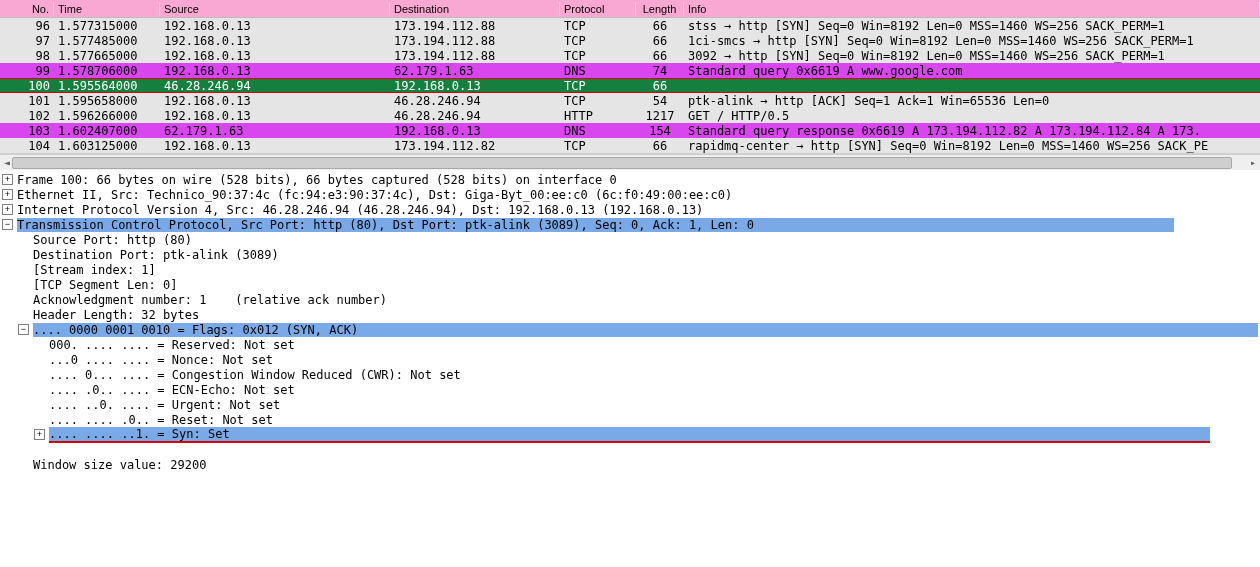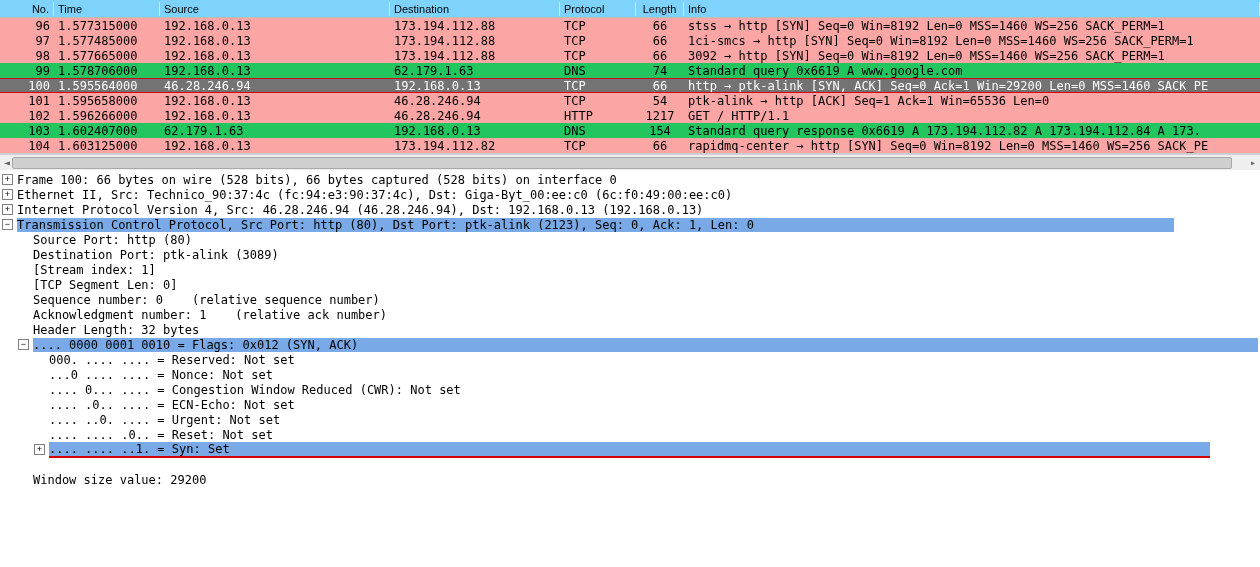--- a/index.html
+++ b/index.html
@@ -1,33 +1,33 @@
 <!DOCTYPE html>
 <html><head>
 <meta charset="utf-8">
 <style>
   html,body{margin:0;padding:0;font-family:"DejaVu Sans Mono","Lucida Console",Menlo,Consolas,monospace;font-size:12px;color:#000;background:#fff}
   *{box-sizing:border-box}
   .app{width:1260px;height:567px;overflow:hidden;position:relative}
   
   .packet-list{width:100%;border-bottom:1px solid #cfcfcf}
   .hdr-row,.pkt-row{display:flex;align-items:center;height:15px;white-space:nowrap;overflow:hidden}
-  .hdr-row{background:#7dd3fc;border-bottom:1px solid #bdbdbd;height:18px;font-family:Tahoma,Arial,sans-serif;color:#000}
+  .hdr-row{background:#f9a8d4;border-bottom:1px solid #bdbdbd;height:18px;font-family:Tahoma,Arial,sans-serif;color:#000}
   .hdr-cell{padding:1px 4px;border-right:1px solid #e0e0e0;font-size:11px}
   .pkt-cell{padding:0 4px}
   .col-no   {width:54px;text-align:right}
   .col-time {width:106px}
   .col-src  {width:230px}
   .col-dst  {width:170px}
   .col-proto{width:76px}
   .col-len  {width:48px;text-align:center}
   .col-info {flex:1}
-  .row-green {background:#fca5a5}
-  .row-blue  {background:#22c55e}
-  .row-selected{background:#737373;color:#fff}
+  .row-green {background:#e5e5e5}
+  .row-blue  {background:#d946ef}
+  .row-selected{background:#15803d;color:#fff}
   .row-marked{border-top:1px solid #d40000;border-bottom:1px solid #d40000}
   
   .hscroll{height:16px;background:#efefef;border-top:1px solid #cfcfcf;position:relative}
   .hscroll .thumb{position:absolute;left:12px;top:2px;width:1220px;height:12px;background:#cfcfcf;border:1px solid #a9a9a9;border-radius:2px}
   .hscroll .larrow,.hscroll .rarrow{position:absolute;top:0;width:14px;height:16px;text-align:center;line-height:16px;color:#666;font-size:10px}
   .hscroll .larrow{left:0}
   .hscroll .rarrow{right:0}
   
   .details{padding:2px 0 0 2px}
   .line{display:flex;align-items:center;height:15px;white-space:pre}
@@ -88,39 +88,38 @@
           <div class="pkt-cell col-len">74</div>
           <div class="pkt-cell col-info">Standard query 0x6619  A www.google.com</div>
         </div>
         <div class="pkt-row row-selected row-marked">
           <div class="pkt-cell col-no">100</div>
           <div class="pkt-cell col-time">1.595564000</div>
           <div class="pkt-cell col-src">46.28.246.94</div>
           <div class="pkt-cell col-dst">192.168.0.13</div>
           <div class="pkt-cell col-proto">TCP</div>
           <div class="pkt-cell col-len">66</div>
-          <div class="pkt-cell col-info">http → ptk-alink [SYN, ACK] Seq=0 Ack=1 Win=29200 Len=0 MSS=1460 SACK_PE</div>
         </div>
         <div class="pkt-row row-green">
           <div class="pkt-cell col-no">101</div>
           <div class="pkt-cell col-time">1.595658000</div>
           <div class="pkt-cell col-src">192.168.0.13</div>
           <div class="pkt-cell col-dst">46.28.246.94</div>
           <div class="pkt-cell col-proto">TCP</div>
           <div class="pkt-cell col-len">54</div>
           <div class="pkt-cell col-info">ptk-alink → http [ACK] Seq=1 Ack=1 Win=65536 Len=0</div>
         </div>
         <div class="pkt-row row-green">
           <div class="pkt-cell col-no">102</div>
           <div class="pkt-cell col-time">1.596266000</div>
           <div class="pkt-cell col-src">192.168.0.13</div>
           <div class="pkt-cell col-dst">46.28.246.94</div>
           <div class="pkt-cell col-proto">HTTP</div>
           <div class="pkt-cell col-len">1217</div>
-          <div class="pkt-cell col-info">GET / HTTP/1.1</div>
+          <div class="pkt-cell col-info">GET / HTTP/0.5</div>
         </div>
         <div class="pkt-row row-blue">
           <div class="pkt-cell col-no">103</div>
           <div class="pkt-cell col-time">1.602407000</div>
           <div class="pkt-cell col-src">62.179.1.63</div>
           <div class="pkt-cell col-dst">192.168.0.13</div>
           <div class="pkt-cell col-proto">DNS</div>
           <div class="pkt-cell col-len">154</div>
           <div class="pkt-cell col-info">Standard query response 0x6619  A 173.194.112.82 A 173.194.112.84 A 173.</div>
         </div>
@@ -139,28 +138,27 @@
   <span class="larrow">◄</span>
   <div class="thumb"></div>
   <span class="rarrow">▸</span>
 </div>
 
 <div class="details">
   <div id="detail-l0">
         <div class="line"><span class="twisty">+</span><span>Frame 100: 66 bytes on wire (528 bits), 66 bytes captured (528 bits) on interface 0</span></div>
         <div class="line"><span class="twisty">+</span><span>Ethernet II, Src: Technico_90:37:4c (fc:94:e3:90:37:4c), Dst: Giga-Byt_00:ee:c0 (6c:f0:49:00:ee:c0)</span></div>
         <div class="line"><span class="twisty">+</span><span>Internet Protocol Version 4, Src: 46.28.246.94 (46.28.246.94), Dst: 192.168.0.13 (192.168.0.13)</span></div>
-        <div class="line"><span class="twisty">−</span><span class="highlight" style="padding-right:420px">Transmission Control Protocol, Src Port: http (80), Dst Port: ptk-alink (2123), Seq: 0, Ack: 1, Len: 0</span></div>
+        <div class="line"><span class="twisty">−</span><span class="highlight" style="padding-right:420px">Transmission Control Protocol, Src Port: http (80), Dst Port: ptk-alink (3089), Seq: 0, Ack: 1, Len: 0</span></div>
       </div>
   <div id="detail-l1">
         <div class="line"><span class="indent"></span><span class="twisty spacer"></span><span>Source Port: http (80)</span></div>
         <div class="line"><span class="indent"></span><span class="twisty spacer"></span><span>Destination Port: ptk-alink (3089)</span></div>
         <div class="line"><span class="indent"></span><span class="twisty spacer"></span><span>[Stream index: 1]</span></div>
         <div class="line"><span class="indent"></span><span class="twisty spacer"></span><span>[TCP Segment Len: 0]</span></div>
-        <div class="line"><span class="indent"></span><span class="twisty spacer"></span><span>Sequence number: 0    (relative sequence number)</span></div>
         <div class="line"><span class="indent"></span><span class="twisty spacer"></span><span>Acknowledgment number: 1    (relative ack number)</span></div>
         <div class="line"><span class="indent"></span><span class="twisty spacer"></span><span>Header Length: 32 bytes</span></div>
       </div>
 
   <div class="line">
     <span class="indent"></span>
     <span class="twisty">−</span>
     <span class="highlight" style="padding-right:900px">.... 0000 0001 0010 = Flags: 0x012 (SYN, ACK)</span>
   </div>
   <div id="flag-bits">

